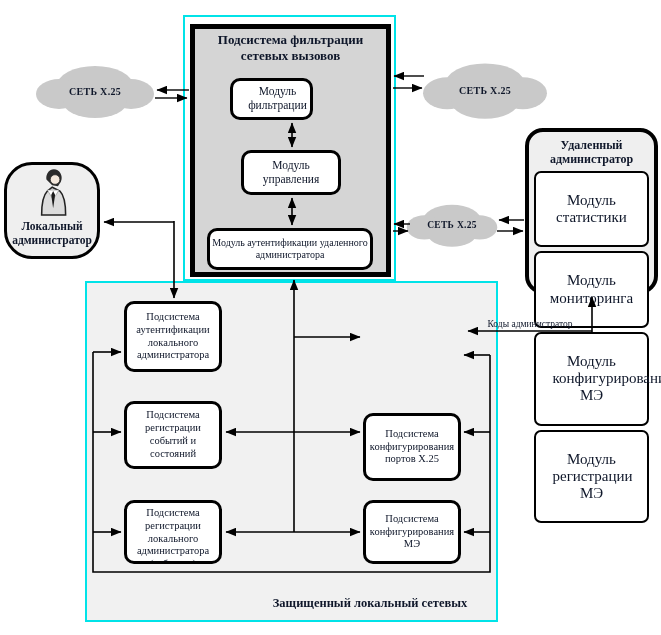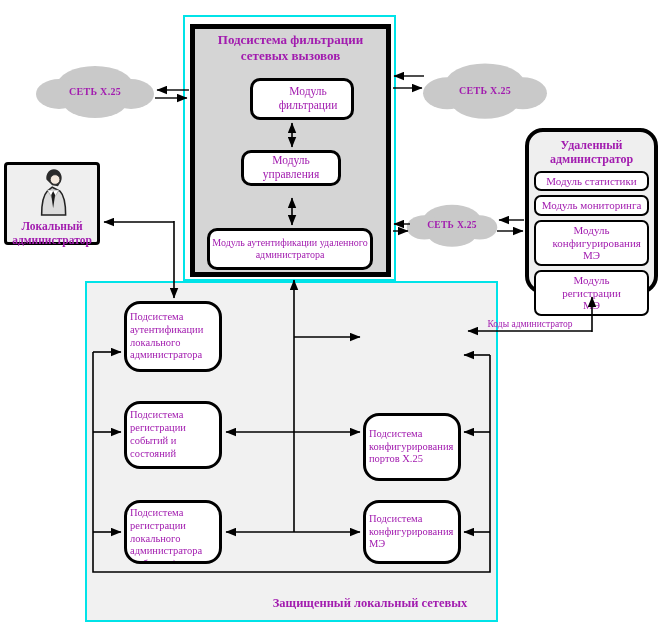--- a/index.html
+++ b/index.html
@@ -1,51 +1,51 @@
 <!DOCTYPE html>
 <html><head>
 <meta charset="utf-8">
 <style>
   html,body{margin:0;padding:0;background:#fff;}
   #canvas{
     position:relative;width:661px;height:635px;background:#fff;
-    font-family:"Liberation Serif","DejaVu Serif",serif;color:#a21caf;overflow:hidden;
+    font-family:"Liberation Serif","DejaVu Serif",serif;color:#0f172a;overflow:hidden;
   }
   .abs{position:absolute;box-sizing:border-box;}
   
   .cyan-top{left:183px;top:15px;width:213px;height:266px;border:2px solid #00e3e8;background:#fff;}
   .cyan-bottom{left:85px;top:281px;width:413px;height:341px;border:2px solid #00e3e8;background:#f1f1f1;}
   
   .big-box{left:190px;top:24px;width:201px;height:253px;background:#d5d5d5;border:5px solid #000;}
   .big-title{left:196px;top:32px;width:189px;text-align:center;font-weight:bold;font-size:13px;line-height:1.25;padding:0 10px;}
   .wmod{background:#fff;border:3px solid #000;border-radius:10px;display:flex;align-items:center;justify-content:center;text-align:center;line-height:1.2;}
-  .mod1{left:250px;top:78px;width:104px;height:42px;font-size:11.5px;padding-left:12px;}
-  .mod2{left:241px;top:150px;width:100px;height:36px;font-size:11.5px;}
+  .mod1{left:230px;top:78px;width:83px;height:42px;font-size:11.5px;padding-left:12px;}
+  .mod2{left:241px;top:150px;width:100px;height:45px;font-size:11.5px;}
   .mod3{left:207px;top:228px;width:166px;height:42px;font-size:10px;}
   
   .cloud{display:flex;align-items:center;justify-content:center;}
   .cloud svg{position:absolute;left:0;top:0;width:100%;height:100%;}
   .cloud span{position:relative;font-weight:bold;font-size:10px;letter-spacing:0.3px;}
   .cloud-l{left:35px;top:60px;width:120px;height:62px;}
   .cloud-r{left:422px;top:57px;width:126px;height:66px;}
   .cloud-m{left:406px;top:200px;width:92px;height:50px;}
   .cloud-m span{font-size:9.5px;}
   
-  .local-admin{left:4px;top:162px;width:96px;height:83px;background:#efefef;border:3px solid #000;border-radius:4px;text-align:center;}
+  .local-admin{left:4px;top:162px;width:96px;height:97px;background:#efefef;border:3px solid #000;border-radius:28px;text-align:center;}
   .local-admin .person{margin-top:3px;height:48px;}
   .local-admin .lbl{font-weight:bold;font-size:11.5px;line-height:1.2;}
   
   .remote-admin{left:525px;top:128px;width:133px;height:166px;background:#efefef;border:4px solid #000;border-radius:18px;padding-top:4px;text-align:center;}
   .remote-admin .ttl{font-weight:bold;font-size:12px;line-height:1.2;margin:2px 6px 4px;}
-  .rmod{width:115px;margin:4px auto 0;background:#fff;border:2px solid #000;border-radius:7px;font-size:11px;line-height:1.15;display:flex;align-items:center;justify-content:center;text-align:center;box-sizing:border-box;padding:2px 2px;}
+  .rmod{width:115px;margin:4px auto 0;background:#fff;border:2px solid #000;border-radius:7px;font-size:15px;line-height:1.15;display:flex;align-items:center;justify-content:center;text-align:center;box-sizing:border-box;padding:19px 2px;}
   .rmod-1l{min-height:17px;}
   .rmod-2l{min-height:27px;}
   .rmod-2l span{display:inline-block;max-width:78px;}
   
-  .sub{width:98px;background:#fff;border:3px solid #000;border-radius:16px;display:flex;align-items:center;justify-content:center;font-size:10.5px;line-height:1.22;overflow:hidden;padding:2px 3px;}
+  .sub{width:98px;background:#fff;border:3px solid #000;border-radius:10px;display:flex;align-items:center;justify-content:center;text-align:center;font-size:10.5px;line-height:1.22;overflow:hidden;padding:2px 3px;}
   .sub-l1{left:124px;top:301px;height:71px;}
   .sub-l2{left:124px;top:401px;height:68px;}
   .sub-l3{left:124px;top:500px;height:64px;align-items:flex-start;padding-top:4px;}
   .sub-r1{left:363px;top:301px;height:71px;}
   .sub-r2{left:363px;top:401px;height:68px;margin-top:12px;}
   .sub-r3{left:363px;top:500px;height:64px;}
   
   .complex-title{left:240px;top:596px;width:260px;text-align:center;font-weight:bold;font-size:12.5px;}
   .auth-codes{left:466px;top:319px;width:128px;text-align:center;font-size:9.5px;}
   

